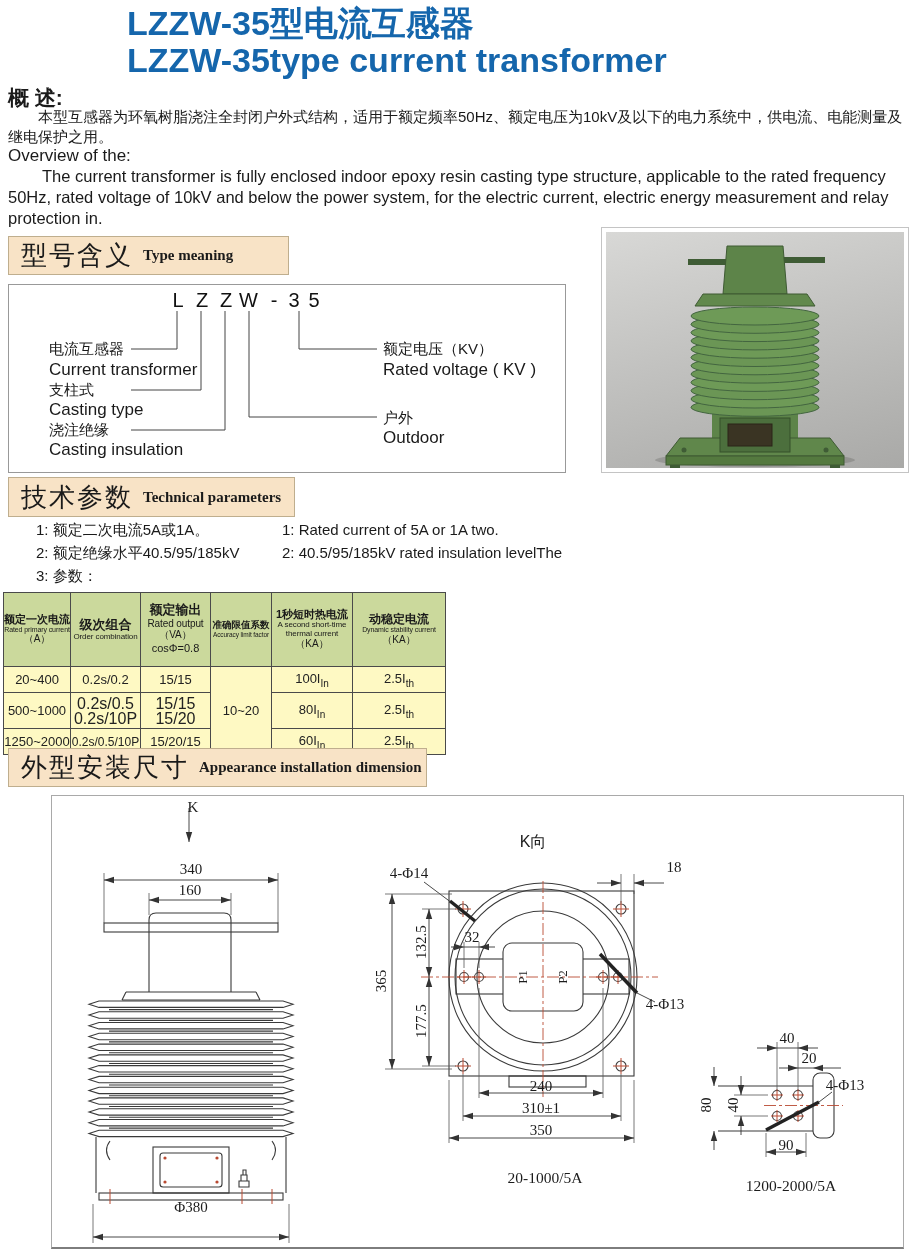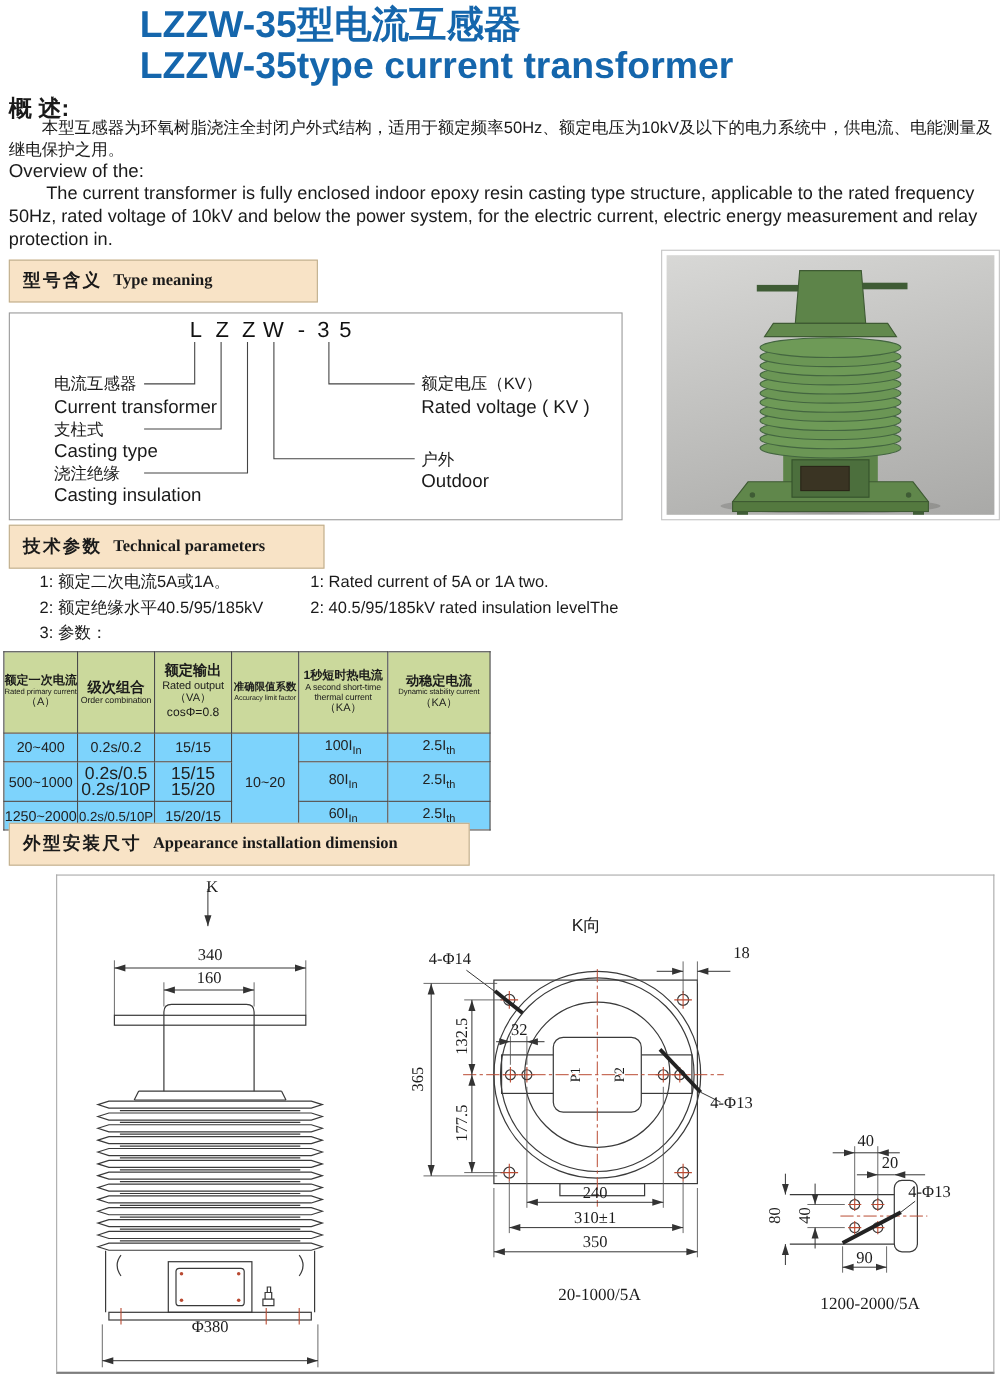--- a/index.html
+++ b/index.html
@@ -7,21 +7,21 @@
        font-family:"Liberation Sans",sans-serif;color:#1a1a1a}
   .abs{position:absolute}
   #title{left:127px;top:5px;color:#1566ac;font-weight:bold;font-size:34px;line-height:37px;white-space:nowrap}
   #ovh{left:8px;top:84px;font-size:21px;font-weight:bold}
   #pcn{left:8px;top:107px;width:896px;font-size:15px;line-height:20px;text-indent:30px}
   #oeh{left:8px;top:146px;font-size:17px}
   #pen{left:8px;top:166px;width:900px;font-size:16.5px;line-height:21px;text-indent:34px}
 
   .sec{background:#f8e3c6;border:1px solid #bfae8e;display:flex;align-items:center;
        padding-left:12px;gap:10px;box-sizing:border-box}
-  .sec-cn{font-size:16px;font-weight:bold;letter-spacing:2px}
+  .sec-cn{font-size:26px;font-weight:normal;letter-spacing:2px}
   .sec-en{font-family:"Liberation Serif",serif;font-weight:bold;font-size:15px}
   #sec1{left:8px;top:236px;width:281px;height:39px}
   #sec2{left:8px;top:477px;width:287px;height:40px}
   #sec3{left:8px;top:748px;width:419px;height:39px}
 
   #type-box{left:8px;top:284px;width:556px;height:187px;border:1px solid #999}
   #type-box svg{position:absolute;left:0;top:0}
   .tl{stroke:#444;stroke-width:1;fill:none}
   .mchar{position:absolute;top:4px;width:18px;text-align:center;font-size:20px;color:#111}
   .lbl{position:absolute;white-space:nowrap}
@@ -31,21 +31,21 @@
   #photo{left:601px;top:227px;width:308px;height:246px;border:1px solid #c4c4c4;
          background:#fff;box-sizing:border-box;padding:4px}
   #photo-inner{width:100%;height:100%;background:linear-gradient(165deg,#d8d8d6 0%,#c5c5c3 40%,#a9a9a7 100%)}
 
   #notes-cn{left:36px;top:518px;font-size:15px;line-height:23px}
   #notes-en{left:282px;top:518px;font-size:15px;line-height:23px}
 
   #ttable{position:absolute;left:3px;top:592px;border-collapse:collapse;table-layout:fixed;border:1.5px solid #3a3a3a}
   #ttable th,#ttable td{border:1px solid #4a4a4a;text-align:center;vertical-align:middle;padding:0;overflow:hidden}
   #ttable th{background:#cbd99c;height:73px;font-weight:normal}
-  #ttable td{background:#7dd3fc;font-size:13px;color:#222}
+  #ttable td{background:#fef9c3;font-size:13px;color:#222}
   #ttable tbody tr:nth-child(1){height:26px}
   #ttable tbody tr:nth-child(2){height:36px}
   #ttable tbody tr:nth-child(3){height:26px}
   .hcn{font-weight:bold;line-height:1.15}
   .hen{line-height:1.1;letter-spacing:-0.1px}
   .hunit{font-size:10px;line-height:1.25}
   .hextra{font-size:11px;line-height:1.25}
   #ttable th:nth-child(1) .hcn{font-size:11px}   #ttable th:nth-child(1) .hen{font-size:7px}
   #ttable th:nth-child(2) .hcn{font-size:13px}   #ttable th:nth-child(2) .hen{font-size:8px}
   #ttable th:nth-child(3) .hcn{font-size:13px}   #ttable th:nth-child(3) .hen{font-size:10px}

